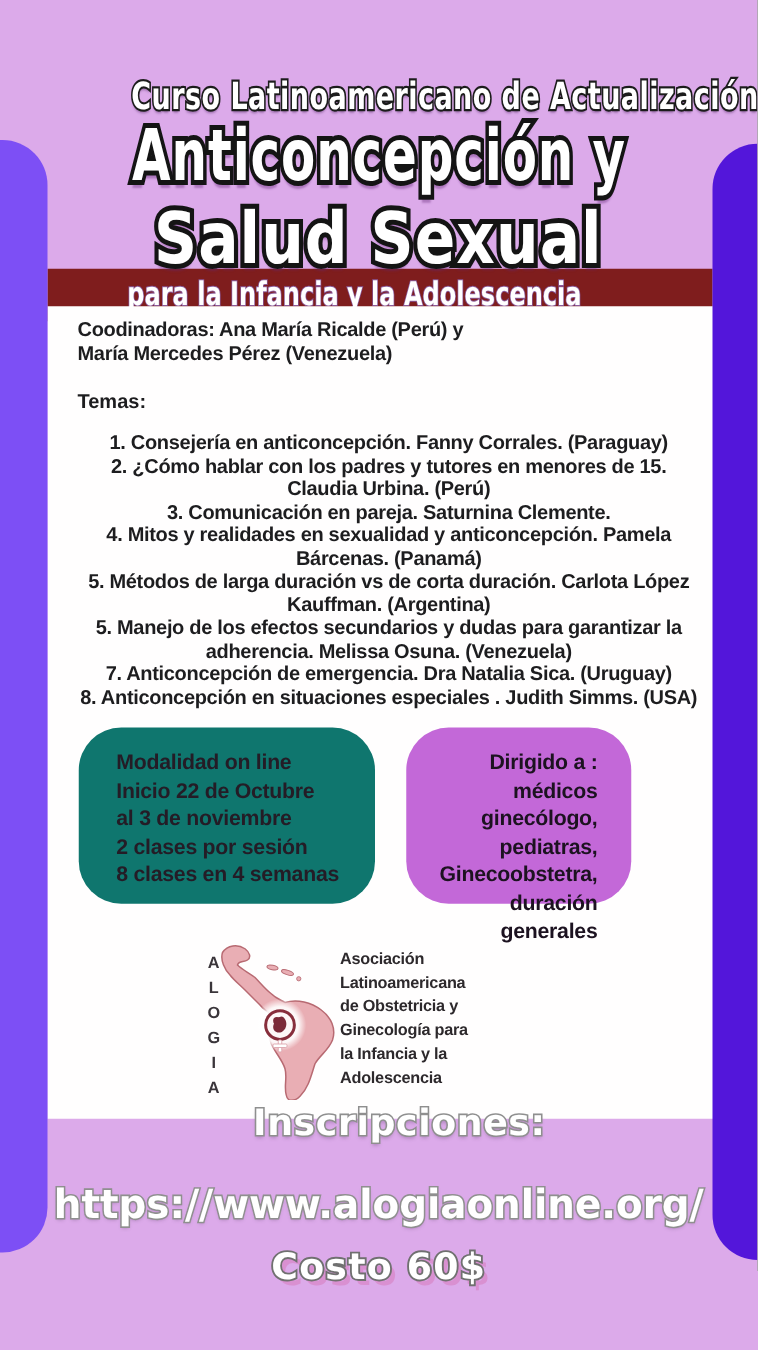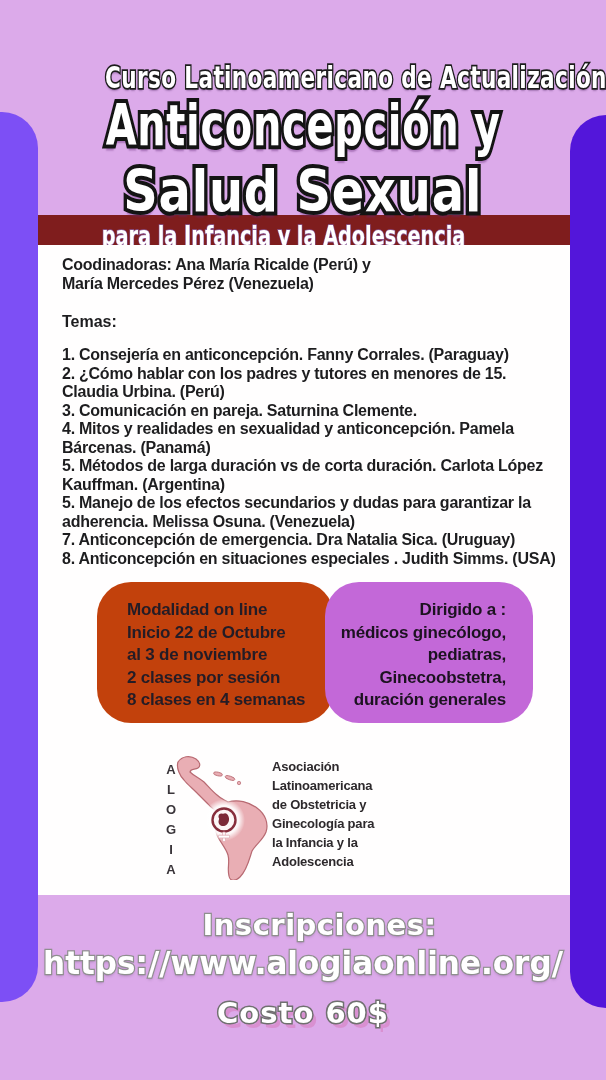--- a/index.html
+++ b/index.html
@@ -54,45 +54,45 @@
   }
 
   .card{
     position:absolute;left:38px;top:245px;width:534px;height:650px;
     background:#fffefe;z-index:1;color:#1d1d1f;
   }
   .coords{position:absolute;left:24px;top:11px;width:496px;
     font-size:16px;font-weight:bold;line-height:18.5px;letter-spacing:-.25px;}
   .temas{position:absolute;left:24px;top:68px;font-size:16px;font-weight:bold;}
   .topics{position:absolute;left:24px;top:101px;width:498px;
-    font-size:16px;font-weight:bold;line-height:18.5px;letter-spacing:-.25px;}
+    font-size:16px;font-weight:bold;line-height:18.5px;letter-spacing:-.25px;text-align:center;}
   .topic{margin:0;}
 
   .infobox{position:absolute;z-index:2;border-radius:34px;box-sizing:border-box;}
   .modality{
-    left:63px;top:582px;width:237px;height:141px;background:#c2410c;
-    padding:17px 10px 0 30px;text-align:left;margin-left:34px;
+    left:63px;top:582px;width:237px;height:141px;background:#0f766e;
+    padding:17px 10px 0 30px;text-align:left;
   }
   .audience{
-    left:325px;top:582px;width:208px;height:141px;background:#c368d8;
+    left:325px;top:582px;width:180px;height:141px;background:#c368d8;
     padding:17px 27px 0 10px;text-align:right;
   }
   .infobox .boxline{font-size:17px;font-weight:bold;line-height:22.5px;color:#241c26;letter-spacing:-.2px;}
   .audience .boxline{color:#1c1220;}
 
   
   .logo{position:absolute;left:0;top:0;z-index:2;}
   .alogia-letters{position:absolute;left:163px;top:760px;width:16px;text-align:center;}
   .alogia-letters .ltr{font-size:13px;font-weight:bold;color:#3a353a;line-height:20px;}
   .map-wrap{position:absolute;left:172px;top:750px;width:104px;height:130px;}
   .assoc-name{position:absolute;left:272px;top:757px;width:215px;}
   .assoc-name .nline{font-size:13px;font-weight:bold;color:#2d292c;line-height:19px;letter-spacing:-.2px;}
 
   
-  .insc{top:908px;padding-left:33px;}
+  .insc{top:881px;padding-left:33px;}
   .insc .outlined{
     font-family:"DejaVu Sans",sans-serif;font-weight:bold;font-size:29px;
     --ow:2.5px;--oc:#8f8f8f;--osh:0 2px 3px rgba(120,90,130,.45);letter-spacing:.5px;
   }
   .url{top:944px;}
   .url .outlined{
     font-family:"DejaVu Sans",sans-serif;font-weight:bold;font-size:32px;
     --ow:2.5px;--oc:#8f8f8f;--osh:0 2px 3px rgba(120,90,130,.45);
     transform:scaleX(.97);transform-origin:center top;
   }

